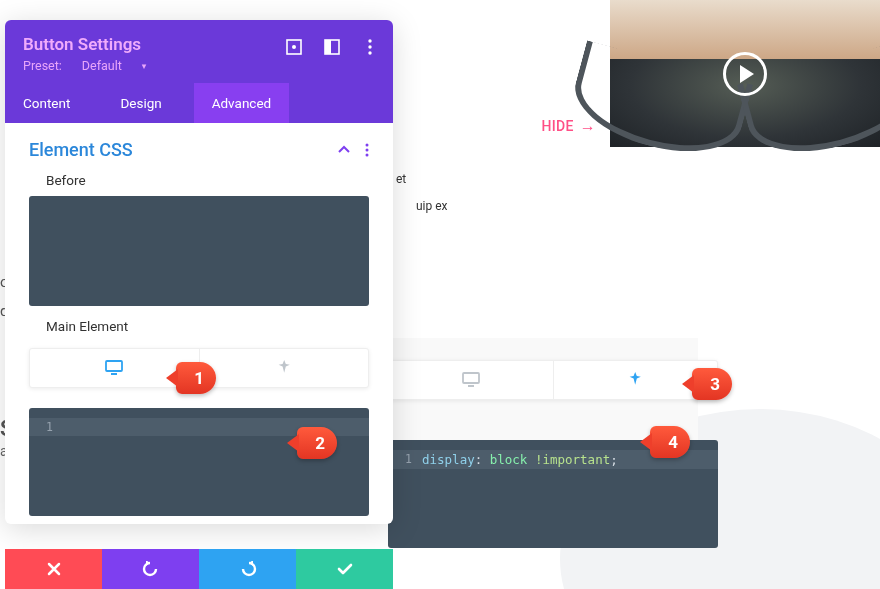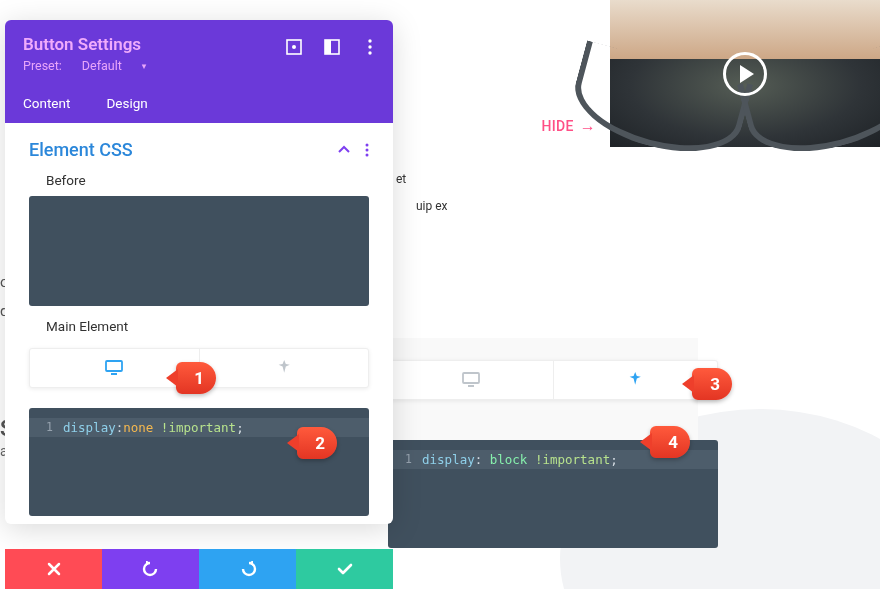--- a/index.html
+++ b/index.html
@@ -97,21 +97,21 @@
   }
   .panel-title { font-size:17px; font-weight:600; }
   .preset-row { font-size:12.5px; margin-top:4px; opacity:.95; display:flex; align-items:center; gap:20px; cursor:pointer;}
   .preset-row .caret { font-size:9px; }
   .header-icons {
     position:absolute; top:18px; right:14px; display:flex; gap:20px;
   }
   .header-icons .hicon { width:18px; height:18px; display:flex; align-items:center; justify-content:center; cursor:pointer; }
 
   .tabs {
-    display:flex; background:#6b39d9; color:#fff; font-size:13.5px;
+    display:flex; background:#6b39d9; color:#fff; font-size:13.5px;gap:14px;
   }
   .tab {
     padding:12px 18px; cursor:pointer;
   }
   .tab.active { background:#883ff0; }
 
   .section {
     padding:16px 24px 8px;
   }
   .section-title-row {
@@ -290,20 +290,21 @@
             <circle cx="2" cy="8" r="1.7" fill="#fff"></circle>
             <circle cx="2" cy="14" r="1.7" fill="#fff"></circle>
           </svg>
       </div>
     </div>
   </div>
 
   <div class="tabs">
     <div class="tab">Content</div>
     <div class="tab">Design</div>
+    <div class="tab active">Advanced</div>
   </div>
 
   <div class="section">
     <div class="section-title-row">
       <div class="section-title">Element CSS</div>
       <div class="section-icons">
         <span class="sicon">
           <svg width="14" height="14" viewBox="0 0 14 14">
               <path d="M2 9 l5 -5 l5 5" fill="none" stroke="#7e3ff0" stroke-width="2"></path>
             </svg>
@@ -338,21 +339,20 @@
           <svg width="14" height="16" viewBox="0 0 14 16">
               <path d="M7 0 L9 5 L14 6 L9 8 L7 16 L5 8 L0 6 L5 5 Z" fill="#bfc5cb" transform="scale(.8) translate(2,0)"></path>
             </svg>
         </span>
       </div>
     </div>
 
     <div class="code-editor">
       <div class="code-line">
         <div class="gutter">1</div>
-        <div class="code"><span class="tok-prop">display</span><span class="tok-punct">:</span><span class="tok-none">none</span><span> </span><span class="tok-imp">!important</span><span class="tok-punct">;</span></div>
       </div>
     </div>
   </div>
 </div>
 
 <div class="right-block">
   <div class="tab-strip">
     <div class="half">
       <span class="monitor-icon">
         <svg width="18" height="16" viewBox="0 0 18 16">

